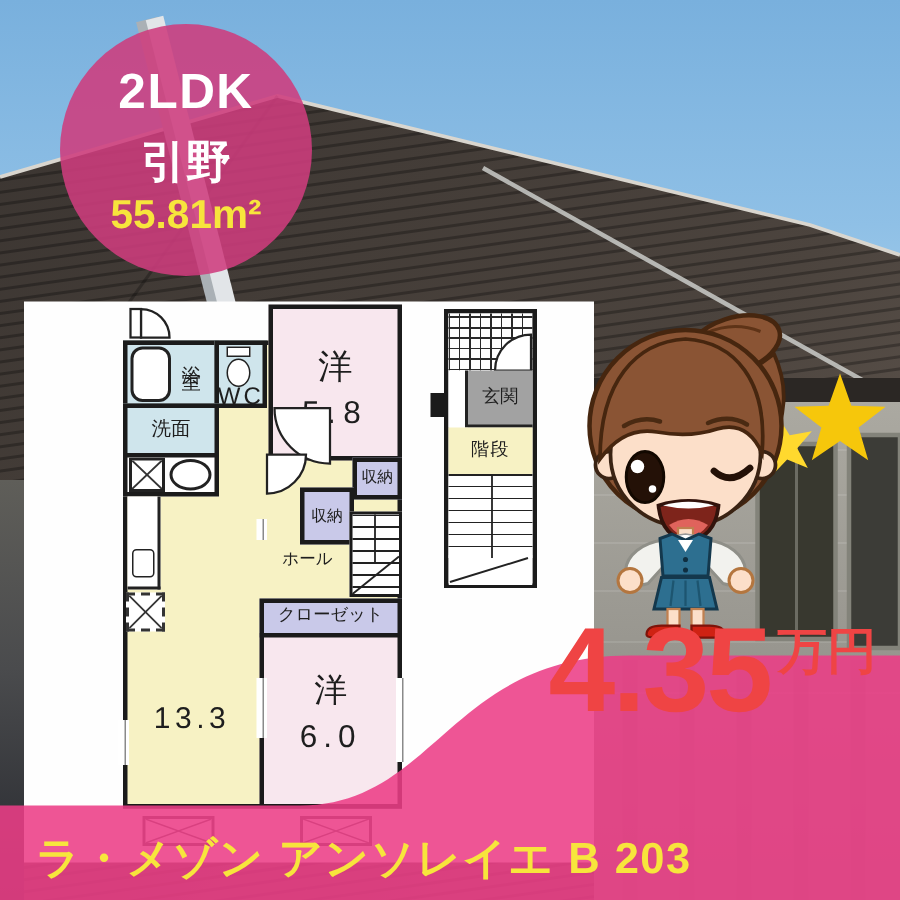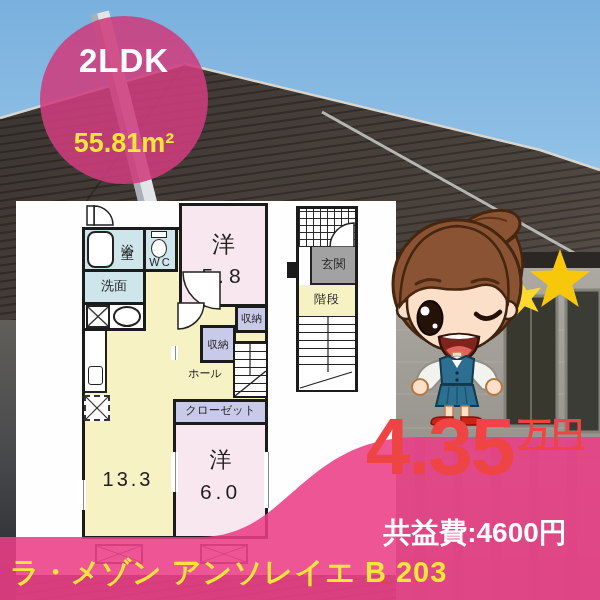--- a/index.html
+++ b/index.html
@@ -14,23 +14,23 @@
   .gap i{position:absolute;left:50%;top:0;bottom:0;width:1px;background:#8a8a8a;}
   
   .badge{position:absolute;left:40px;top:16px;width:168px;height:168px;border-radius:50%;
          background:rgba(206,60,125,.88);text-align:center;}
   .badge .l1{position:absolute;left:0;width:168px;top:26px;font-size:33px;font-weight:800;color:#fff;letter-spacing:1px;}
   .badge .l2{position:absolute;left:0;width:168px;top:72px;font-size:30px;font-weight:700;color:#fff;}
   .badge .l3{position:absolute;left:0;width:168px;top:112px;font-size:27px;font-weight:800;color:var(--yellow);}
   
   .price-row{position:absolute;left:350px;top:412px;width:250px;display:flex;justify-content:center;color:#ef4444;}
   .price-amount{font-size:80px;font-weight:800;line-height:.88;letter-spacing:-2px;}
-  .price-unit{font-size:33px;font-weight:800;padding-bottom:4px;margin-left:5px;text-decoration:underline;}
+  .price-unit{font-size:33px;font-weight:800;padding-bottom:4px;margin-left:5px;}
   .price-fee{position:absolute;left:350px;top:514px;width:250px;text-align:center;color:#fff;font-size:28px;font-weight:800;}
-  .bname{position:absolute;left:10px;top:553px;width:465px;text-align:left;color:var(--yellow);
+  .bname{position:absolute;left:10px;top:553px;width:465px;text-align:center;color:var(--yellow);
          font-size:29px;font-weight:800;letter-spacing:1px;}
   .steps{background-color:#fff;background-image:repeating-linear-gradient(180deg,#222 0 1px,transparent 1px 8px);}
   .grid-tile{background-color:#fff;
     background-image:repeating-linear-gradient(90deg,#2a2a2a 0 1px,transparent 1px 7px),
                      repeating-linear-gradient(0deg,#2a2a2a 0 1px,transparent 1px 7px);}
 </style>
 </head>
 <body>
 
 <div id="stage">
@@ -89,37 +89,38 @@
         <line x1="458" y1="440" x2="458" y2="600"></line>
       <line x1="496" y1="440" x2="496" y2="600"></line>
         <line x1="534" y1="440" x2="534" y2="600"></line>
       <line x1="572" y1="440" x2="572" y2="600"></line>
     </g>
     <rect x="0" y="320" width="16" height="280" fill="url(#leftG)"></rect>
   </svg>
 
   <div class="badge">
     <div class="l1">2LDK</div>
+    <div class="l2">引野</div>
     <div class="l3">55.81m²</div>
   </div>
 
   <div class="abs" style="left:0;top:0;width:600px;height:600px;">
 
     <div class="abs" style="left:16px;top:201px;width:380px;height:374px;background:#fefefe;"></div>
 
     <div class="room" style="left:82px;top:227px;width:186px;height:312px;background:var(--room-yellow);"></div>
 
     <div class="room" style="left:82px;top:227px;width:64px;height:45px;background:var(--room-blue);"></div>
     <div class="fix" style="left:87px;top:231px;width:27px;height:37px;border-radius:8px;"></div>
     <div class="lbl" style="left:119px;top:233px;font-size:13px;writing-mode:vertical-rl;letter-spacing:3px;">浴室</div>
 
     <div class="room" style="left:143px;top:227px;width:35px;height:45px;background:var(--room-blue);"></div>
     <div class="fix" style="left:151px;top:231px;width:16px;height:7px;border-width:1.5px;"></div>
     <div class="fix" style="left:151px;top:239px;width:16px;height:19px;border-width:1.5px;border-radius:50%;"></div>
-    <div class="lbl" style="left:143px;top:256px;width:35px;font-size:11px;letter-spacing:2px;">WC</div>
+    <div class="lbl" style="left:143px;top:256px;width:35px;font-size:16px;letter-spacing:2px;">WC</div>
 
     <div class="room" style="left:82px;top:269px;width:64px;height:36px;background:var(--room-blue);"></div>
     <div class="lbl" style="left:82px;top:279px;width:64px;font-size:13px;">洗面</div>
 
     <div class="room" style="left:82px;top:302px;width:64px;height:29px;background:#fff;"></div>
     <div class="fix" style="left:86px;top:305px;width:24px;height:23px;">
       <svg width="20" height="19" style="display:block;">
           <line x1="0" y1="0" x2="20" y2="19" stroke="#333" stroke-width="1.3"></line>
           <line x1="20" y1="0" x2="0" y2="19" stroke="#333" stroke-width="1.3"></line>
         </svg>
@@ -265,16 +266,15 @@
   </svg>
 
   <svg class="abs" width="600" height="600" viewBox="0 0 600 600" style="left:0;top:0;">
     <path d="M0,537 H200 C290,537 300,437 420,437 H600 V600 H0 Z" fill="var(--pink)" opacity=".88"></path>
   </svg>
 
   <div class="price-row">
     <span class="price-amount">4.35</span>
     <span class="price-unit">万円</span>
   </div>
-  <div class="price-fee">共益費:4600円</div>
   <div class="bname">ラ・メゾン アンソレイエ B 203</div>
 
 </div>
 
 </body></html>

